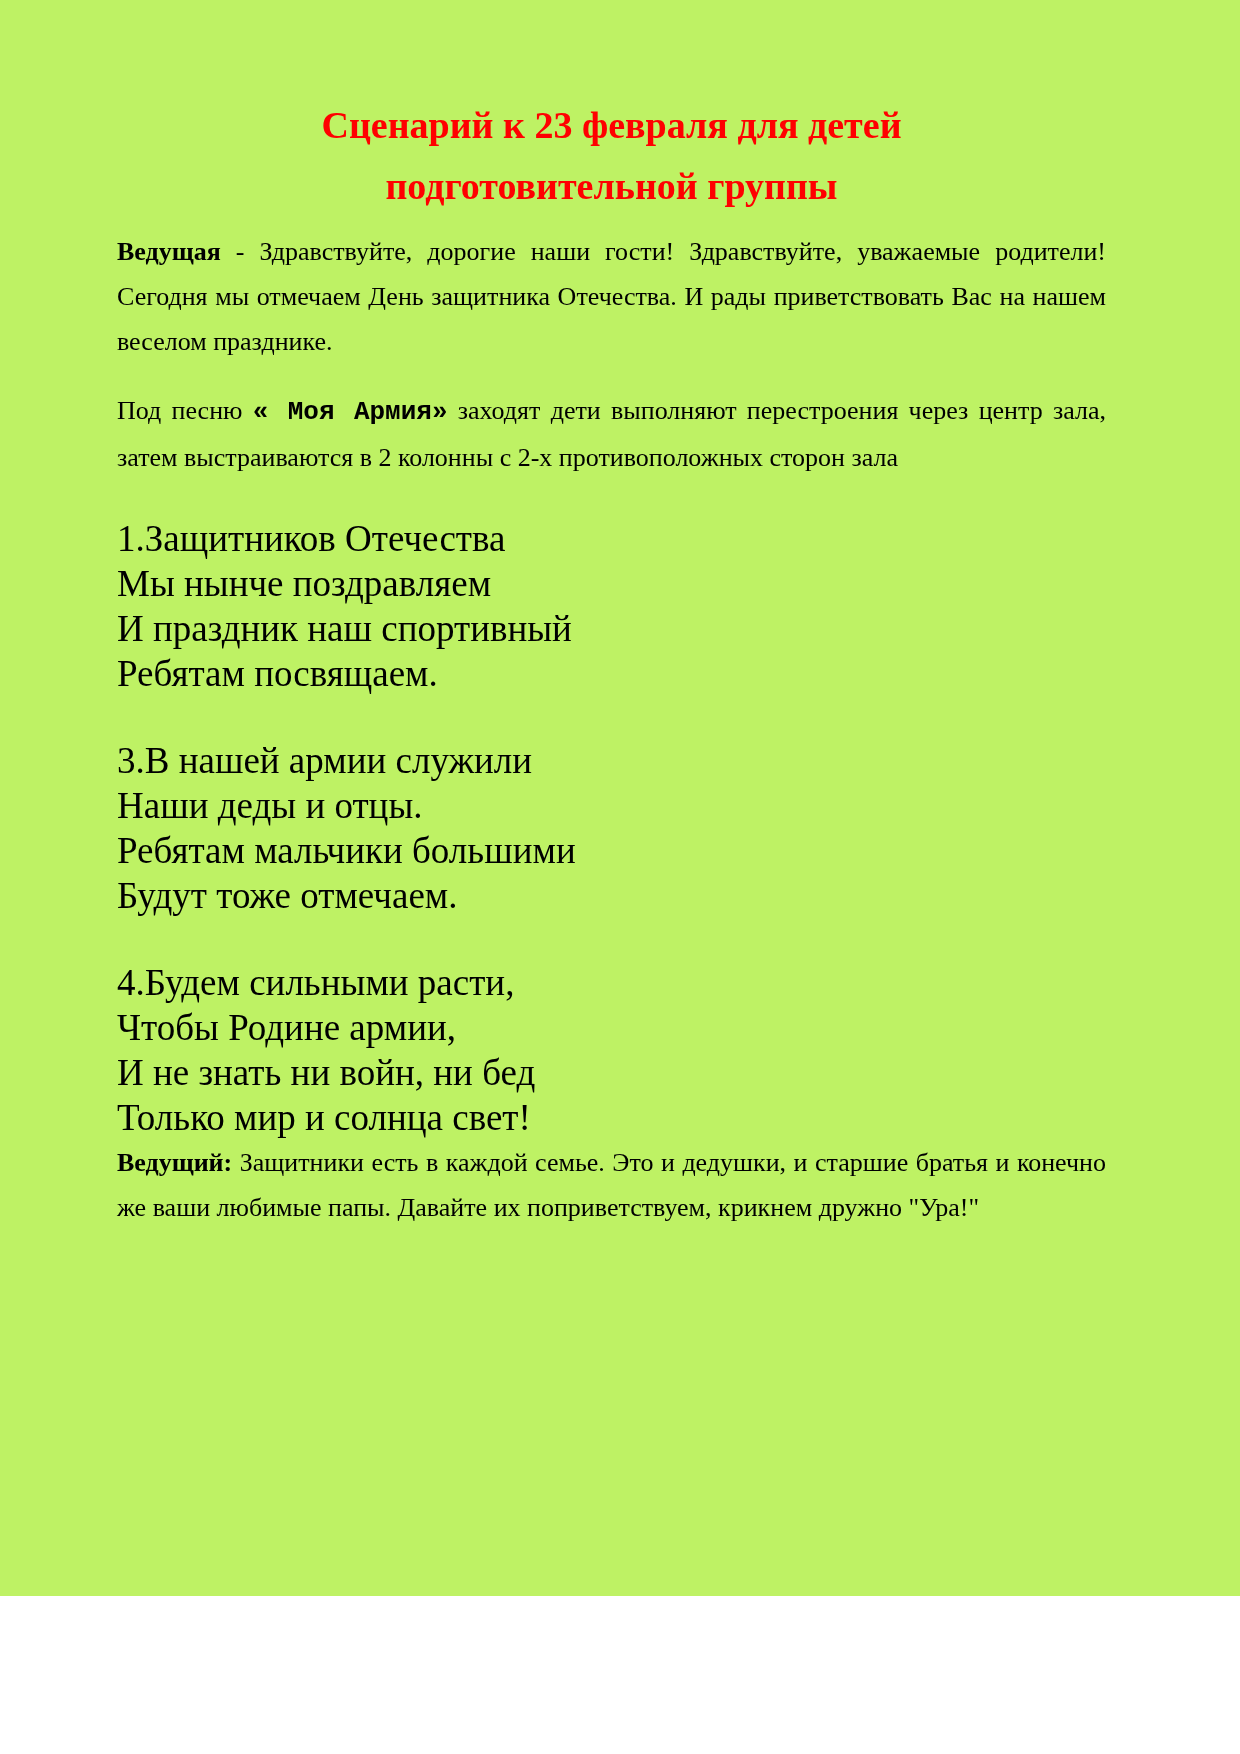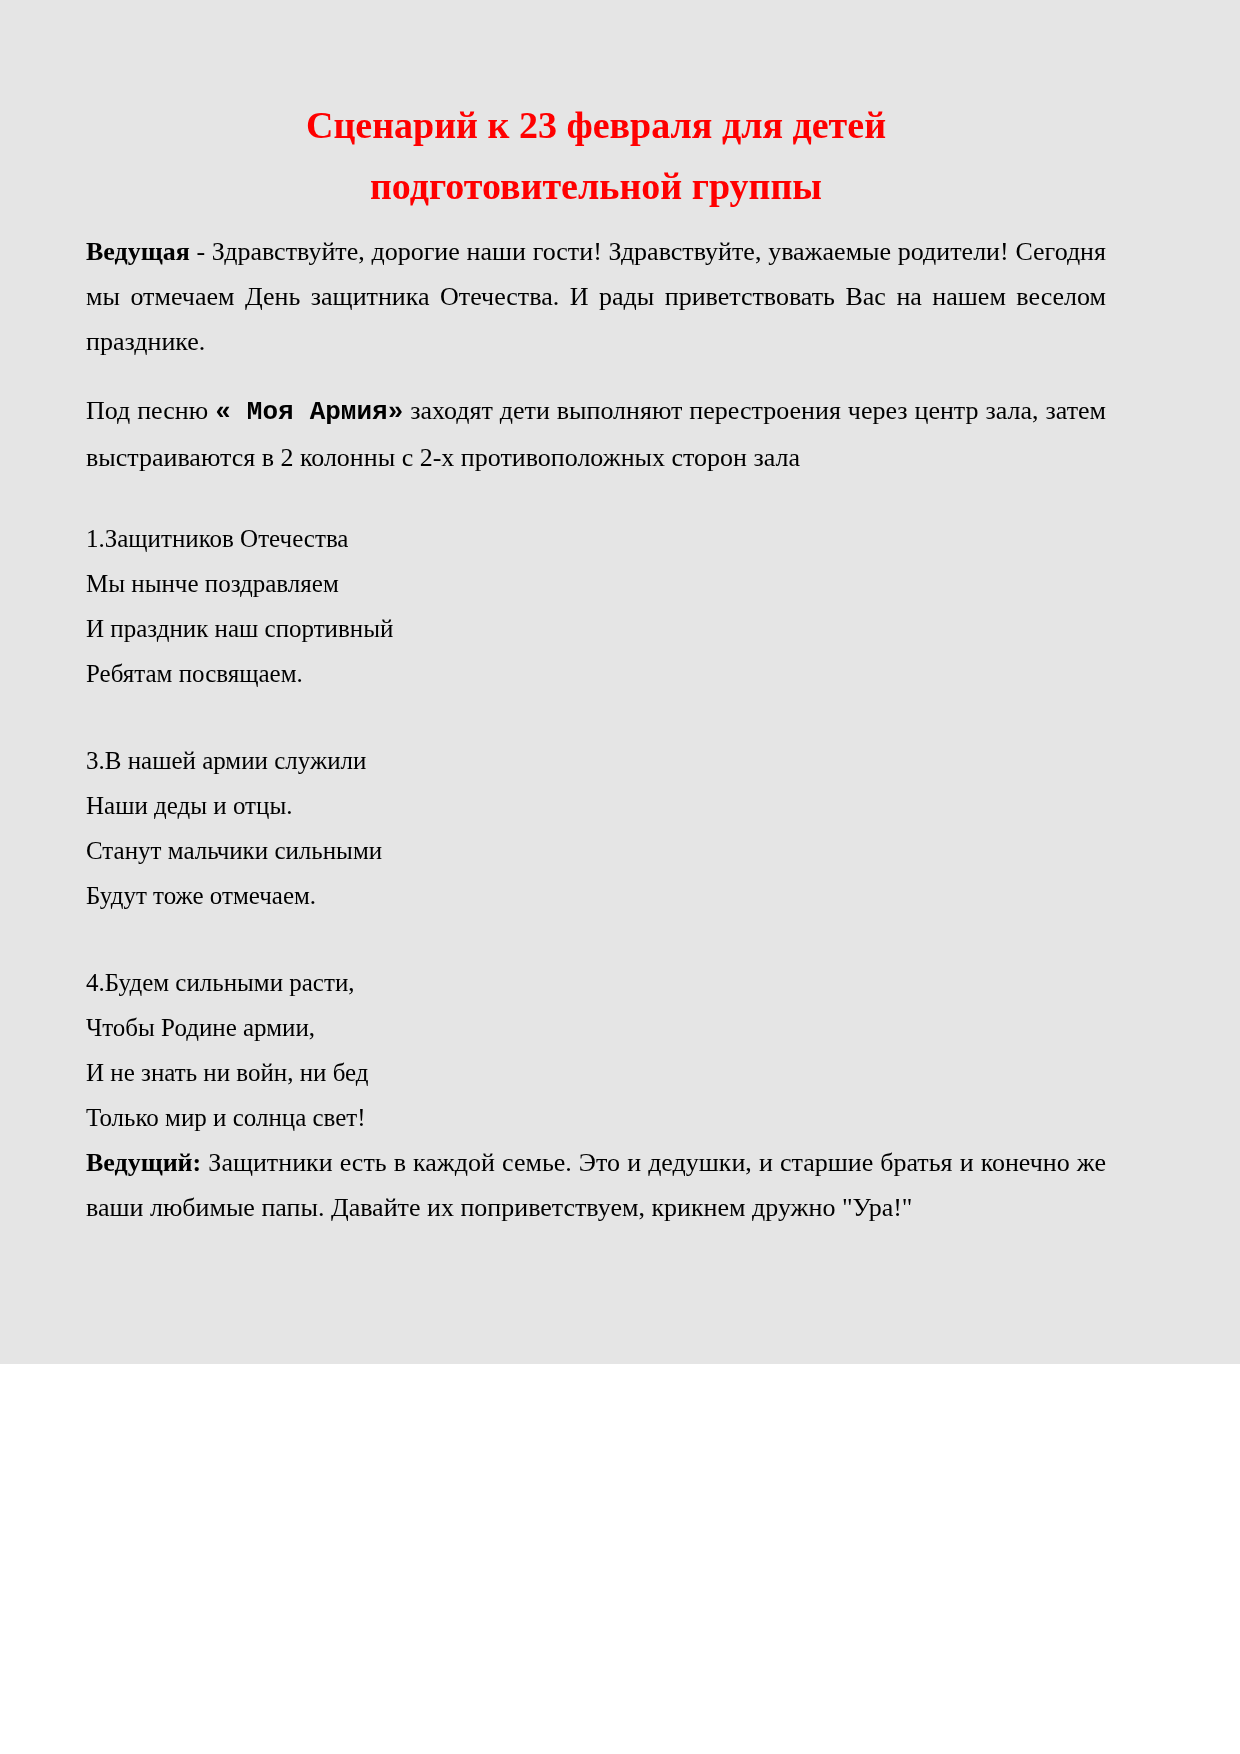--- a/index.html
+++ b/index.html
@@ -3,25 +3,25 @@
 <meta charset="utf-8">
 <style>
   html, body {
     margin: 0;
     padding: 0;
     background: #ffffff;
   }
   .page {
     position: relative;
     width: 1240px;
-    height: 1364px;
+    height: 1596px;
     box-sizing: border-box;
-    background: #e5e5e5;
+    background: #bef264;
     color: #000000;
-    padding: 95px 134px 0 86px;
+    padding: 95px 134px 0 117px;
     font-family: "Liberation Serif", "DejaVu Serif", serif;
     overflow: hidden;
   }
   .doc-title {
     font-size: 38px;
     font-weight: bold;
     line-height: 1.6;
     text-align: center;
     max-width: 680px;
     margin: 0 auto 12px auto;
@@ -37,21 +37,21 @@
   .para .lead {
     font-weight: bold;
   }
   .para .song {
     font-weight: bold;
     font-family: Liberation Mono, monospace;
   }
   #para-intro { margin-top: 6px; }
   #para-stage { margin-top: 24px; }
   .verse {
-    font-size: 25px;
+    font-size: 37px;
     line-height: 45px;
     text-align: left;
     margin: 42px 0 0 0;
   }
   #verse-1 { margin-top: 36px; }
   #para-host2 { }
 </style>
 </head>
 <body>
 
@@ -67,21 +67,21 @@
     <div>1.Защитников Отечества</div>
     <div>Мы нынче поздравляем</div>
     <div>И праздник наш спортивный</div>
     <div>Ребятам посвящаем.</div>
   </div>
 
 
   <div class="verse" id="verse-3">
     <div>3.В нашей армии служили</div>
     <div>Наши деды и отцы.</div>
-    <div>Станут мальчики сильными</div>
+    <div>Ребятам мальчики большими</div>
     <div>Будут тоже отмечаем.</div>
   </div>
 
   <div class="verse" id="verse-4">
     <div>4.Будем сильными расти,</div>
     <div>Чтобы Родине армии,</div>
     <div>И не знать ни войн, ни бед</div>
     <div>Только мир и солнца свет!</div>
   </div>
 

